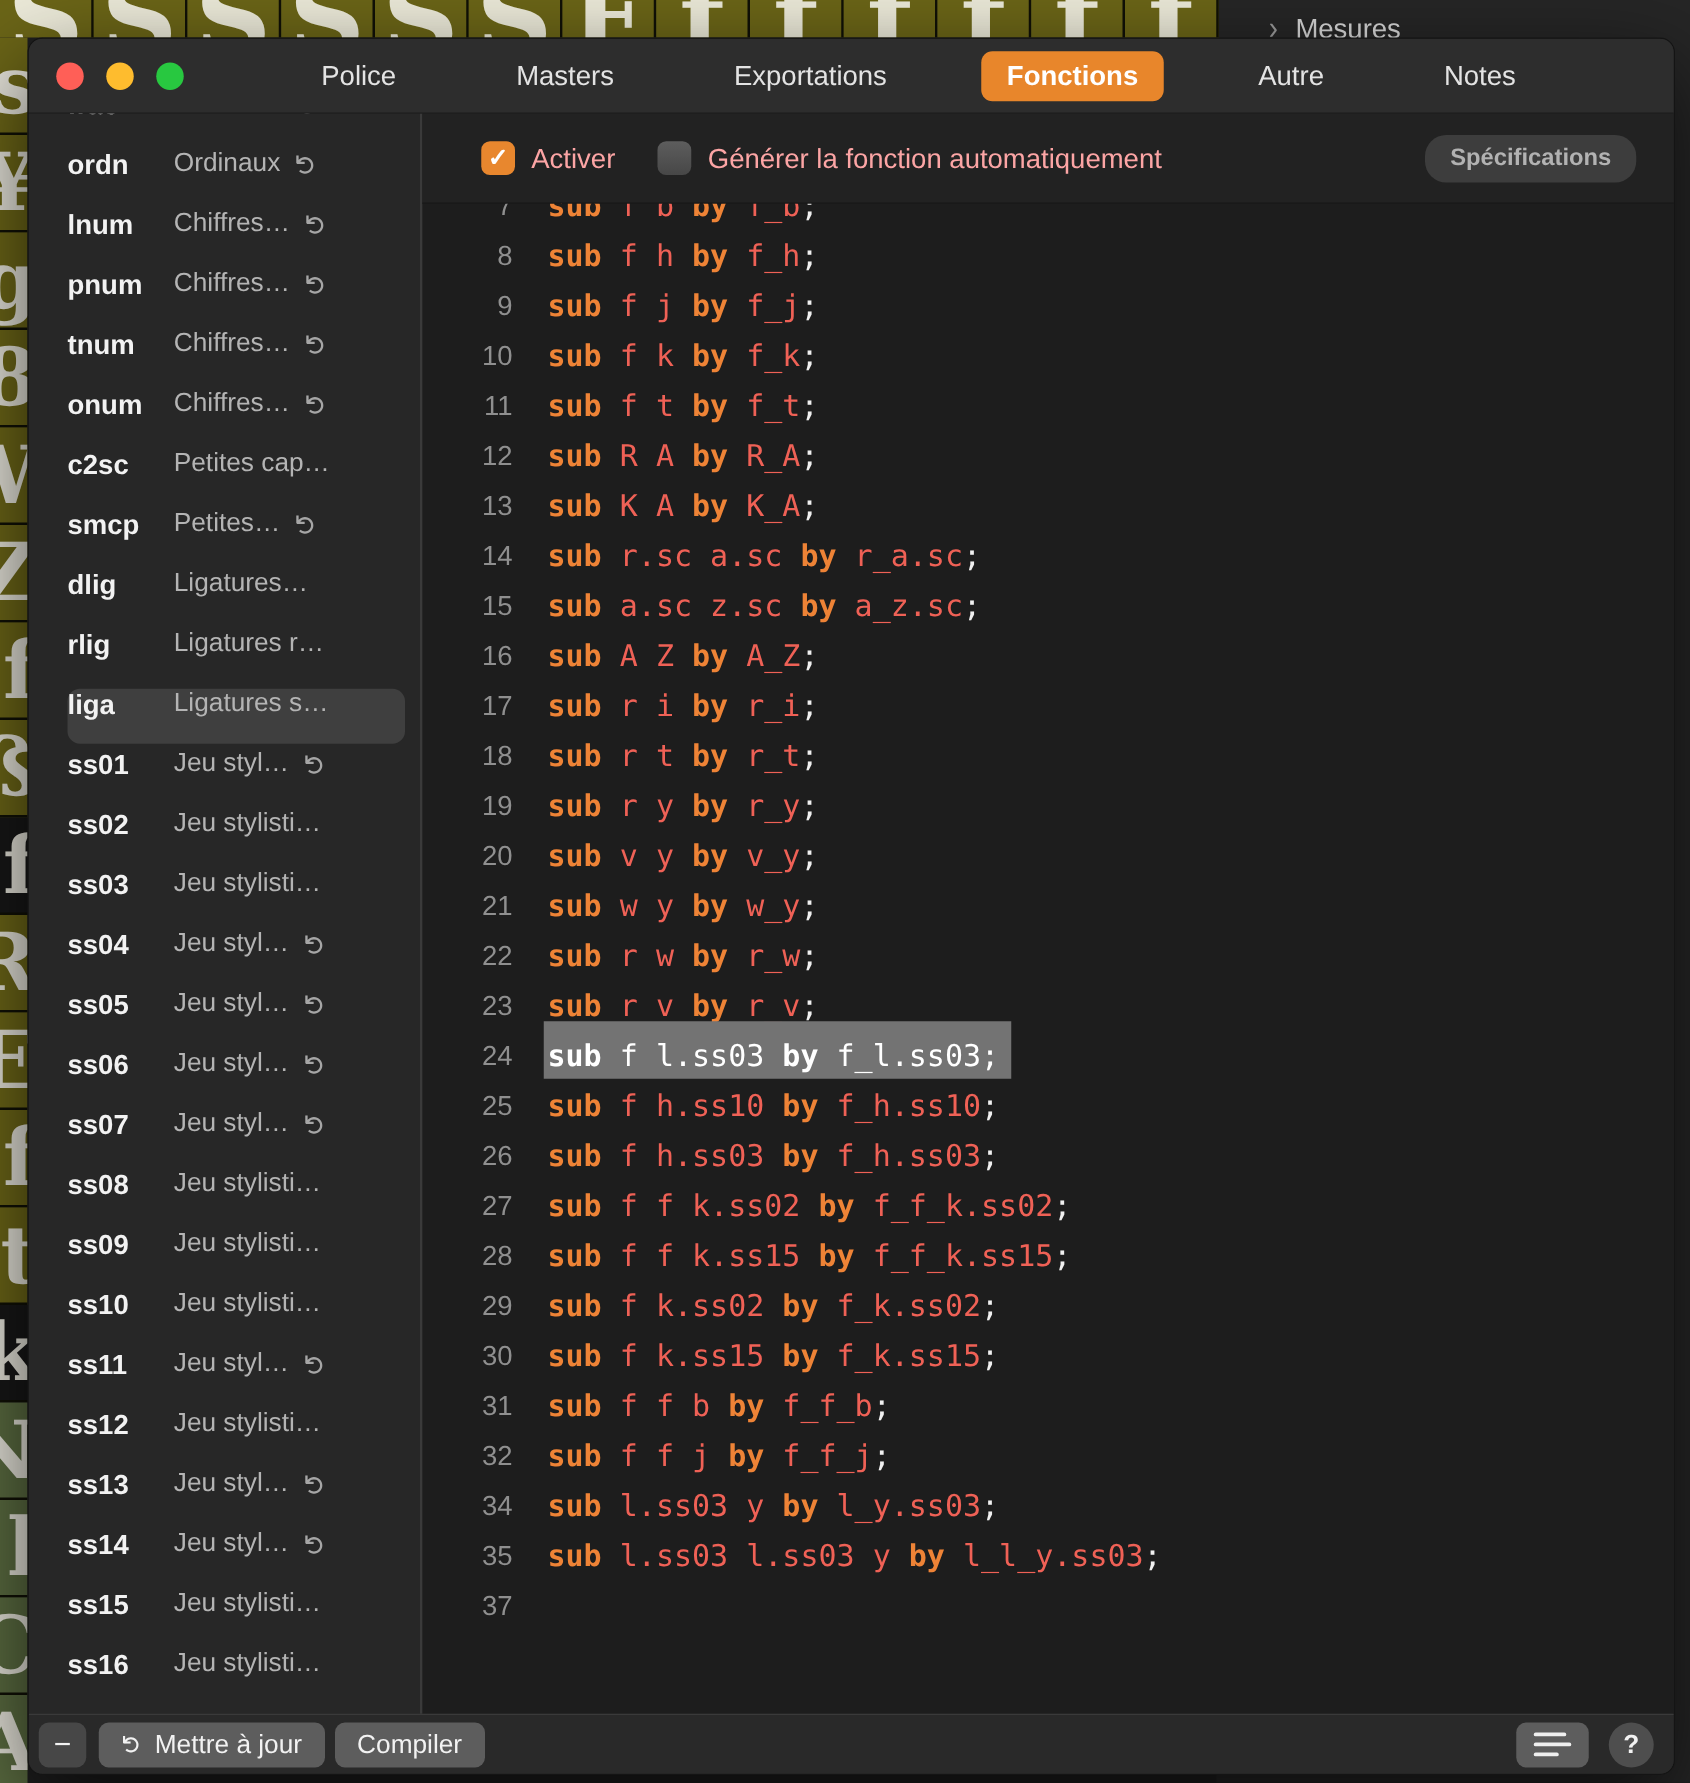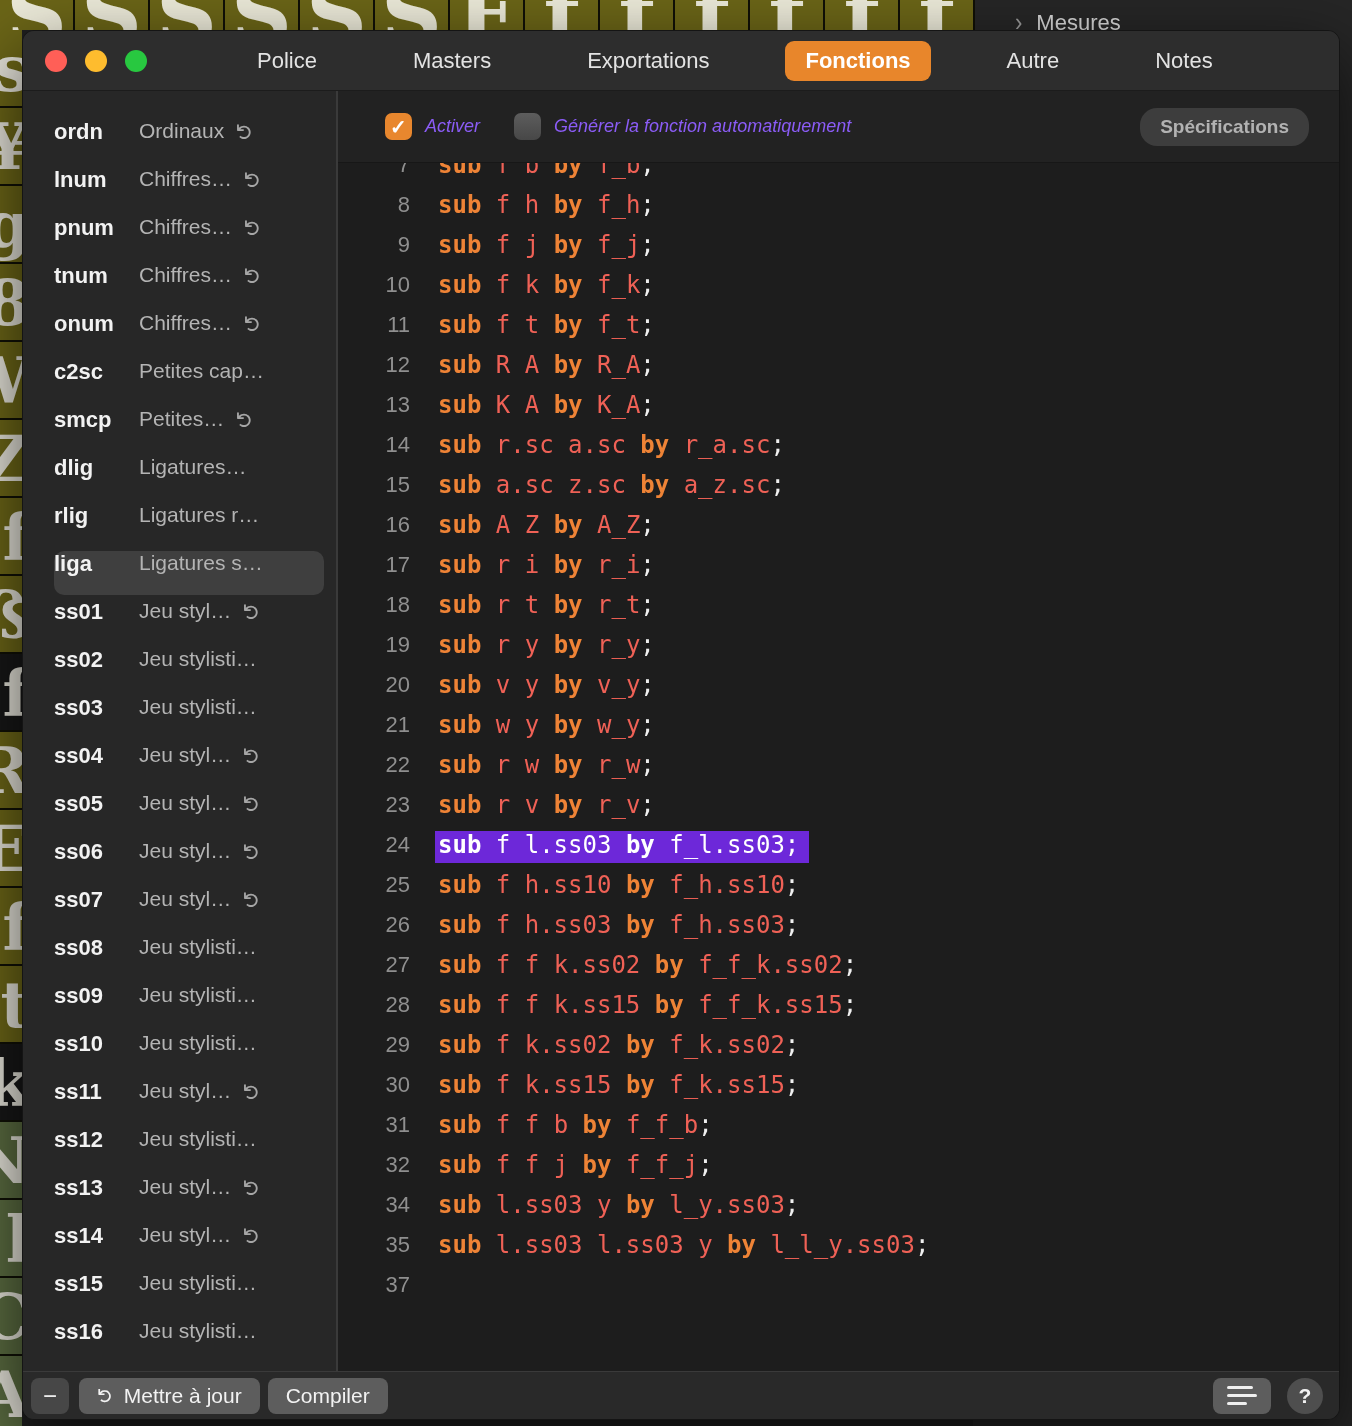--- a/index.html
+++ b/index.html
@@ -49,37 +49,37 @@
   .side-row .desc { font-size:21px; color:#b4b4b4; white-space:nowrap; }
   .side-row .refresh { font-size:22px; color:#a6a6a6; margin-left:12px; transform:scaleX(-1) rotate(90deg); display:inline-block; }
 
   
   .content { position:absolute; left:315px; top:60px; width:1003px; height:1282px; background:#1d1d1d; }
   .options-row { position:absolute; left:0; top:0; width:100%; height:72px; background:#222222;
                  border-bottom:1px solid #171717; display:flex; align-items:center; }
   .checkbox { width:27px; height:27px; border-radius:7px; flex:0 0 auto; display:flex; align-items:center; justify-content:center; }
   .checkbox.checked { background:#e8872e; color:#fff; font-size:20px; font-weight:bold; }
   .checkbox.unchecked { background:linear-gradient(#5d5d5d,#474747); }
-  .opt-label { color:#8b5cf6; font-size:18px; margin:0 0 0 13px; white-space:nowrap;font-style:italic; }
+  .opt-label { color:#fca5a5; font-size:22px; margin:0 0 0 13px; white-space:nowrap; }
   .cb2 { margin-left:34px; }
   .spec-btn { margin-left:auto; margin-right:32px; background:#3d3d3d; color:#b2b2b2; font-weight:bold;
               font-size:19px; padding:8px 20px; border-radius:17px; border:none; white-space:nowrap; }
 
   
   .code-area { position:absolute; left:0; top:72px; width:100%; height:1210px; overflow:hidden;
                font-family:"DejaVu Sans Mono", monospace; }
   .code-lines { margin-top:-18px; }
   .code-line { height:40px; display:flex; align-items:center; white-space:pre; }
   .code-line .num { width:72px; text-align:right; color:#8f8f8f; font-size:22px; flex:0 0 auto;
                     font-family:"Liberation Sans", sans-serif; }
   .code-line .src { margin-left:28px; font-size:24px; }
   .kw { color:#ee8336; font-weight:bold; }
   .nm { color:#ef6156; }
   .pc { color:#f0f0f0; }
-  .hlbox { background:#6d28d9; padding:0 10px 4px 3px; margin-left:-3px; }
+  .hlbox { background:#737373; padding:14px 10px 4px 3px; margin-left:-3px; }
   .hlbox .kw, .hlbox .nm, .hlbox .pc { color:#ffffff; }
 
   
   .bottombar { position:absolute; left:0; bottom:0; width:100%; height:48px; background:#292929;
                border-top:1px solid #3a3a3a; display:flex; align-items:center; padding:0 16px 0 8px; }
   .btn { background:#5d5d5d; color:#f2f2f2; border:none; border-radius:8px; height:36px; font-size:21px;
          display:flex; align-items:center; justify-content:center; padding:0 18px; white-space:nowrap; }
   .btn.minus { background:#474747; width:38px; padding:0; font-size:24px; margin-right:10px; }
   .btn.update { margin-right:8px; gap:10px; }
   .btn .ricon { font-size:20px; transform:scaleX(-1) rotate(90deg); display:inline-block; }

